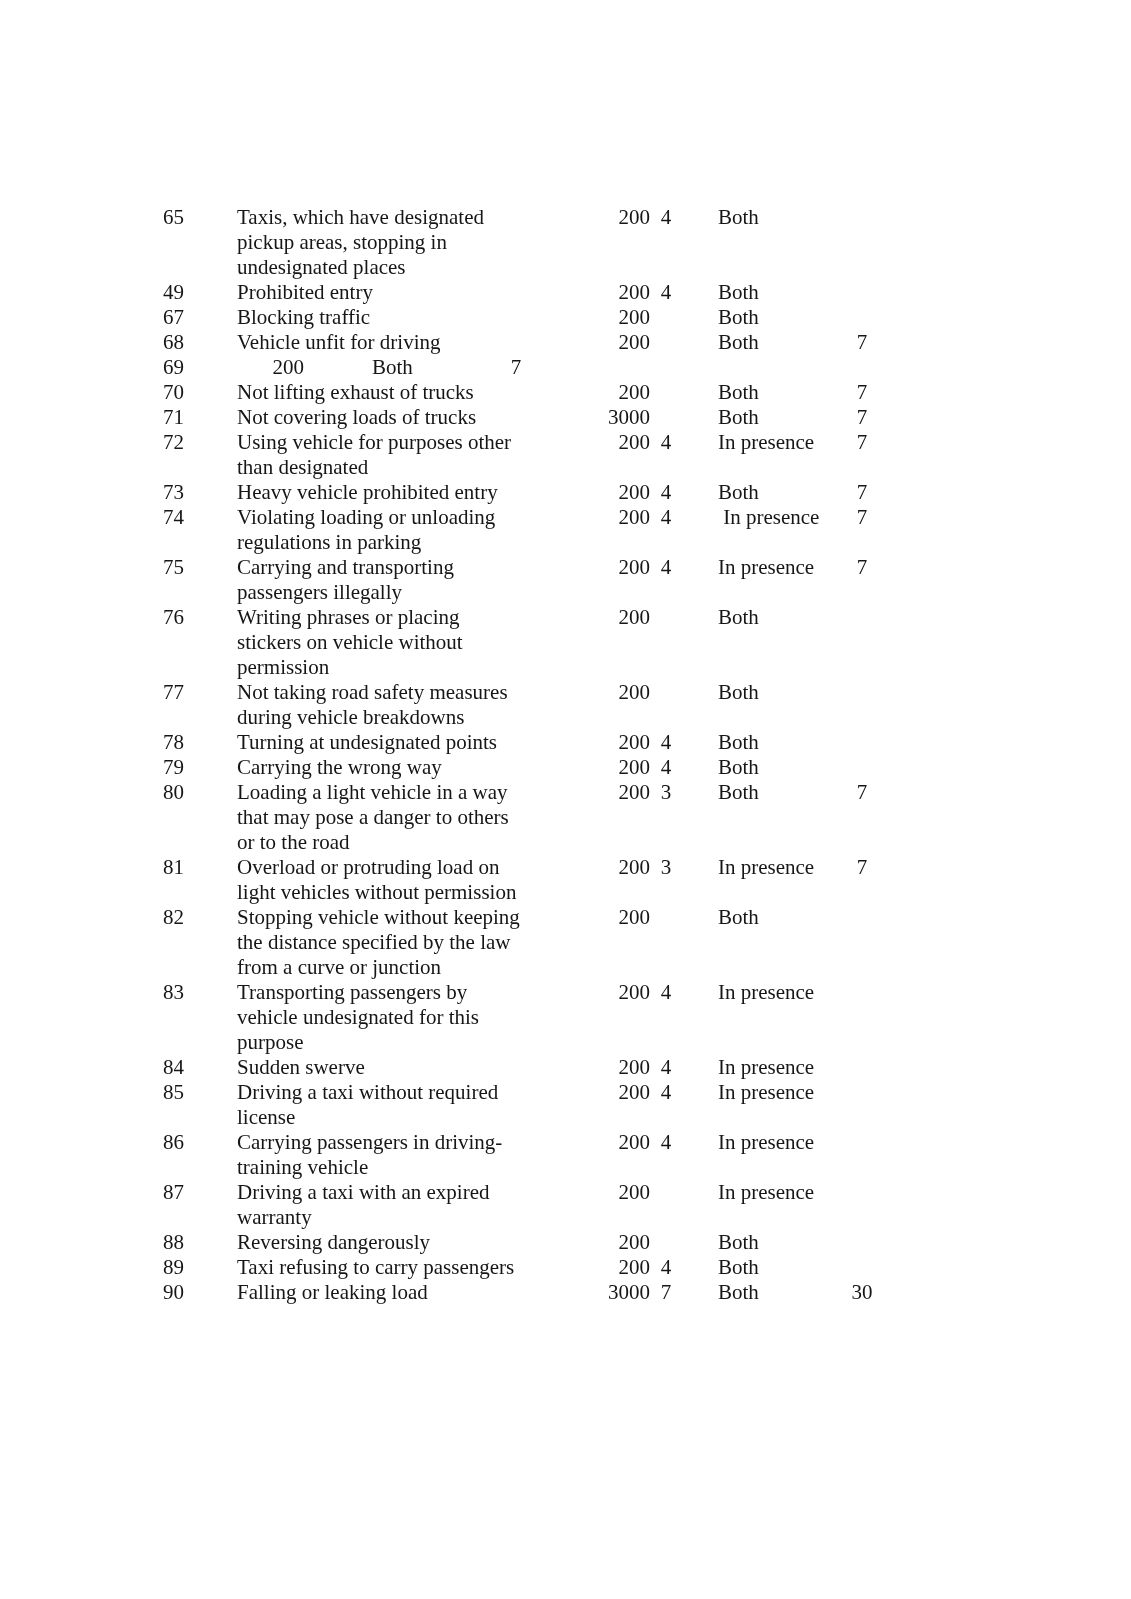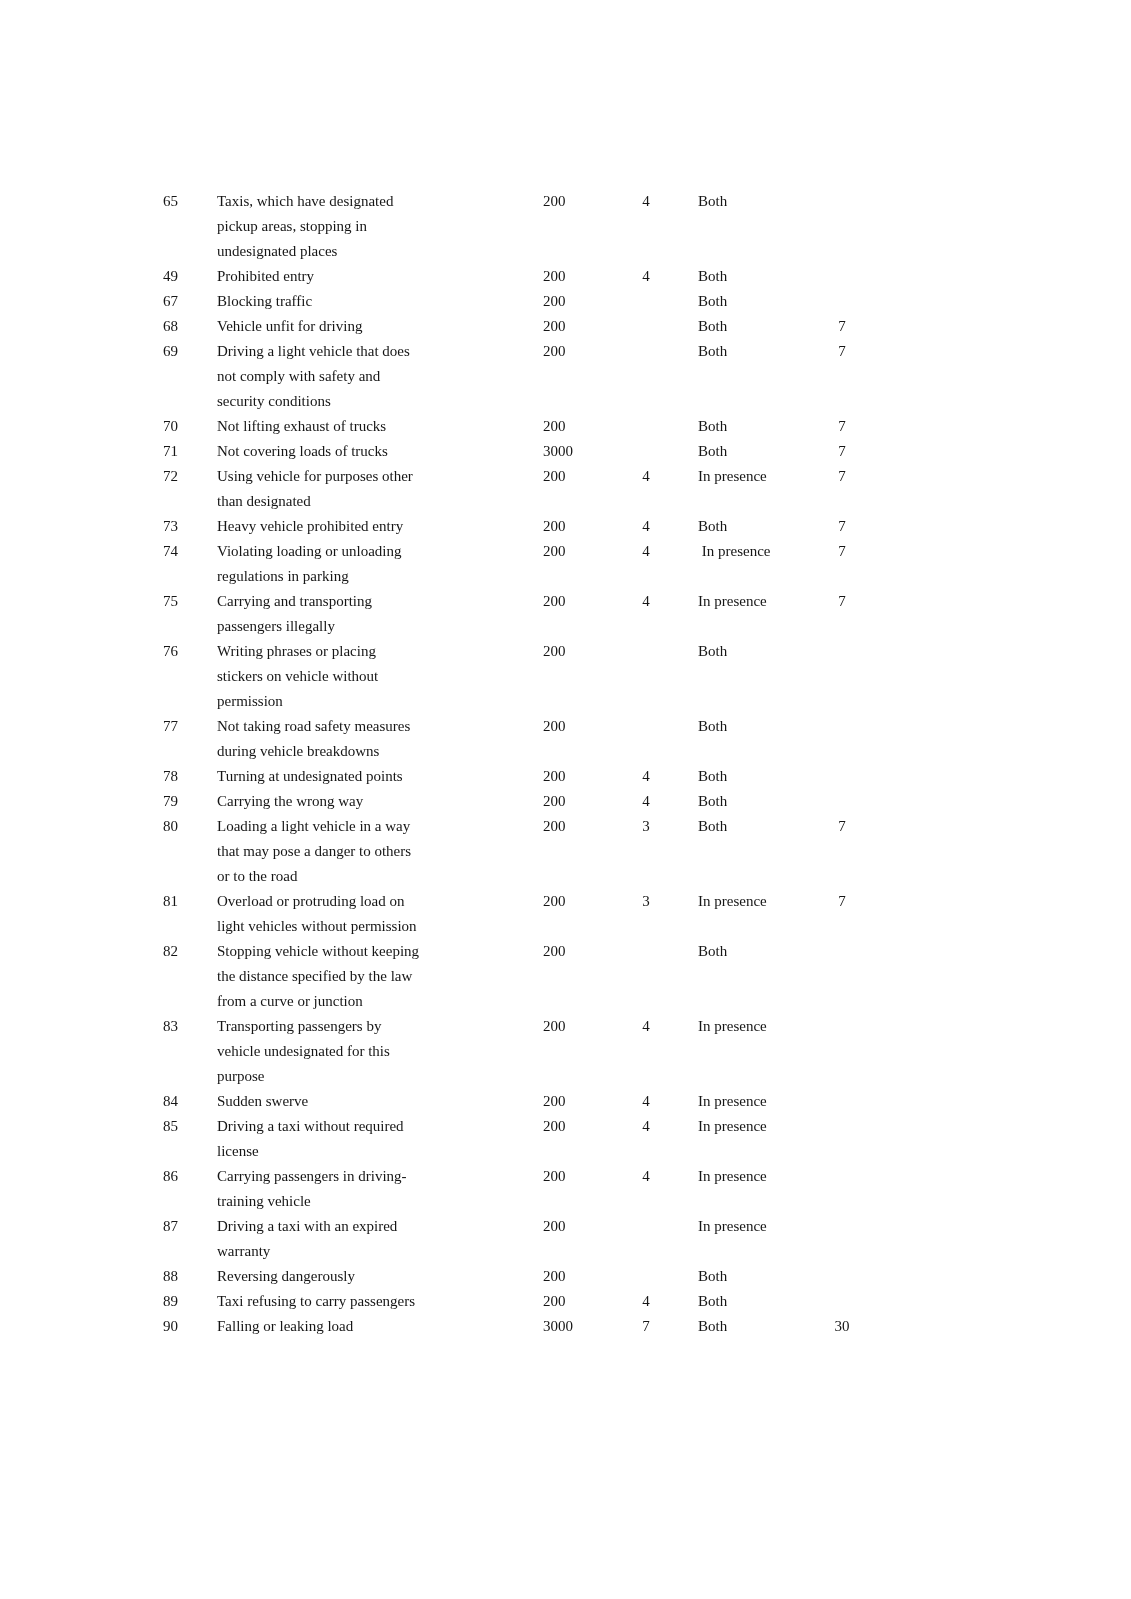--- a/index.html
+++ b/index.html
@@ -10,36 +10,36 @@
   .page {
     position: relative;
     width: 1131px;
     height: 1599px;
     background: #ffffff;
     overflow: hidden;
   }
   .doc-table {
     position: absolute;
     left: 163px;
-    top: 189px;
+    top: 205px;
     font-family: "Liberation Serif", serif;
-    font-size: 15px;
+    font-size: 21px;
     line-height: 25px;
     color: #161616;
   }
   .t-row {
     display: flex;
     align-items: flex-start;
   }
   .cell {
     white-space: pre-wrap;
   }
   .c-num      { width: 54px; }
-  .c-desc     { width: 326px; }
-  .c-fine     { width: 87px; }
+  .c-desc     { width: 326px; margin-left: 20px; }
+  .c-fine     { width: 87px; text-align: right; }
   .c-points   { width: 32px;  text-align: center; }
   .c-presence { width: 127px; margin-left: 36px; }
   .c-days     { width: 34px;  text-align: center; }
 </style>
 </head>
 <body>
 
 <div class="page">
   <div class="doc-table">
       <div class="t-row">
@@ -71,23 +71,20 @@
       <div class="t-row">
     <div class="cell c-num">68</div>
     <div class="cell c-desc">Vehicle unfit for driving</div>
     <div class="cell c-fine">200</div>
     <div class="cell c-points"></div>
     <div class="cell c-presence">Both</div>
     <div class="cell c-days">7</div>
   </div>
       <div class="t-row">
     <div class="cell c-num">69</div>
-    <div class="cell c-desc">Driving a light vehicle that does
-not comply with safety and
-security conditions</div>
     <div class="cell c-fine">200</div>
     <div class="cell c-points"></div>
     <div class="cell c-presence">Both</div>
     <div class="cell c-days">7</div>
   </div>
       <div class="t-row">
     <div class="cell c-num">70</div>
     <div class="cell c-desc">Not lifting exhaust of trucks</div>
     <div class="cell c-fine">200</div>
     <div class="cell c-points"></div>

